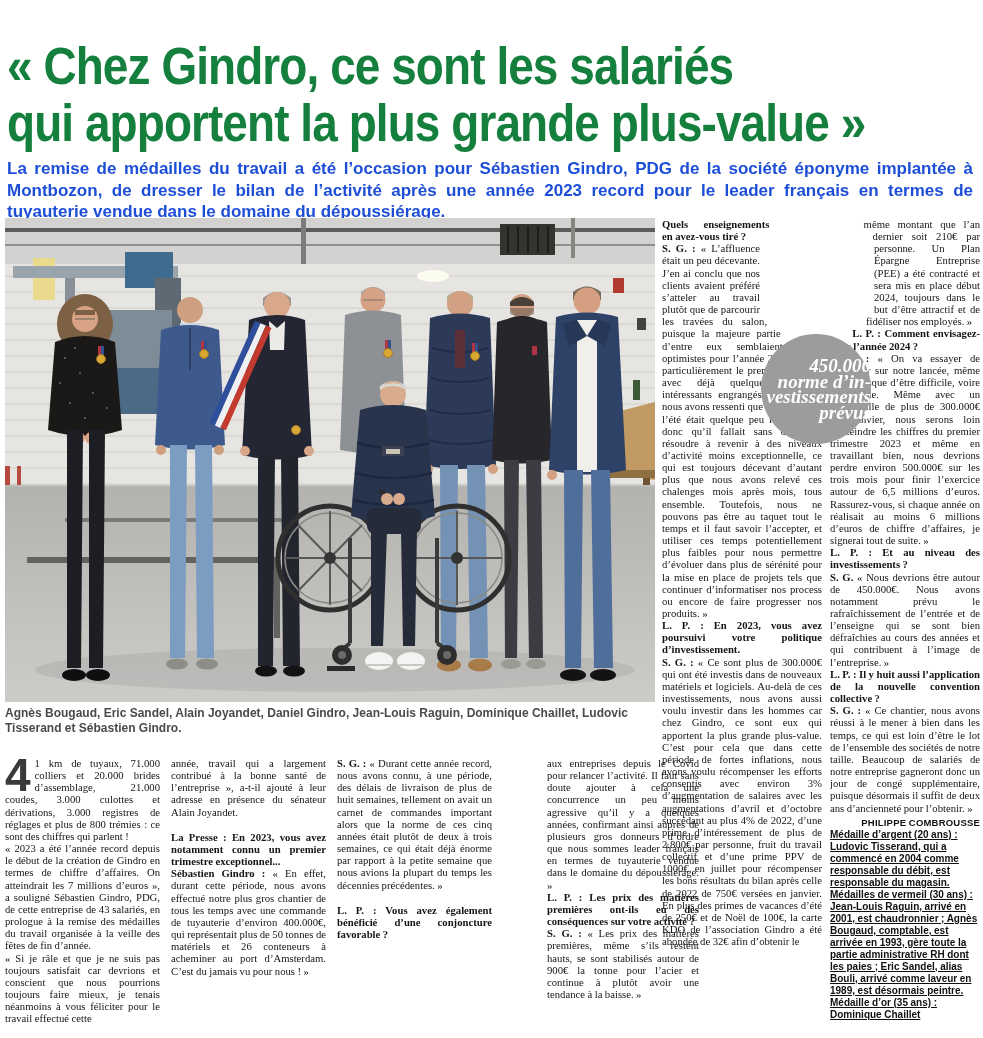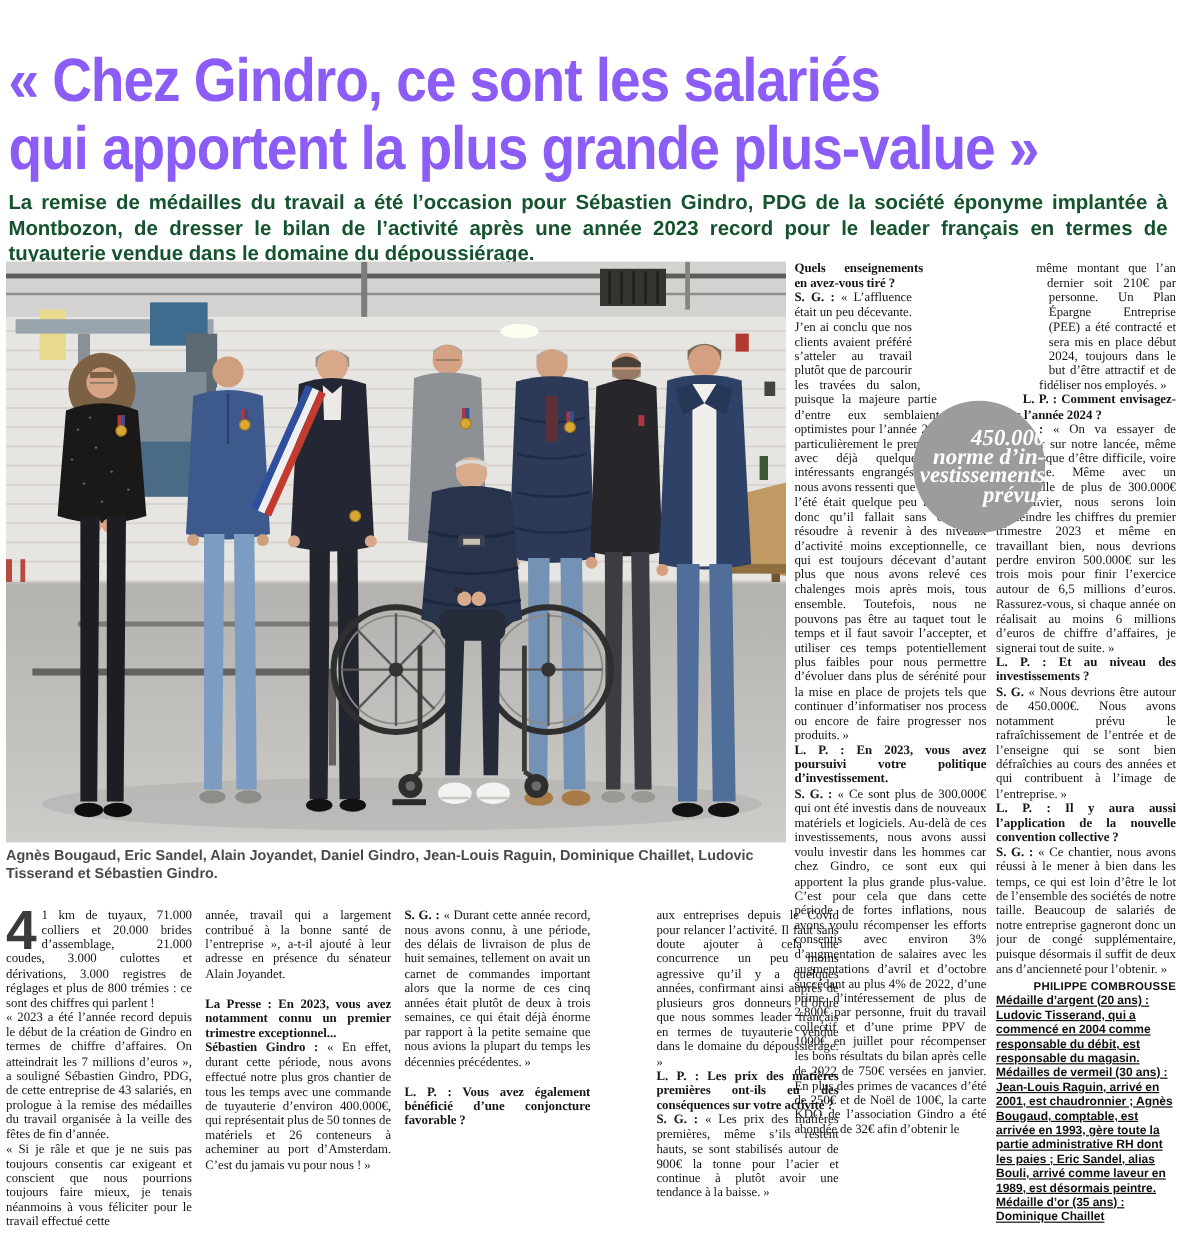--- a/index.html
+++ b/index.html
@@ -1,27 +1,27 @@
 <!DOCTYPE html>
 <html lang="fr"><head>
 <meta charset="utf-8">
 <style>
   html,body{margin:0;padding:0;background:#ffffff;}
   .page{position:relative;width:983px;height:1038px;background:#fff;overflow:hidden;
         font-family:"Liberation Serif", serif;color:#151515;}
 
   
   .headline{position:absolute;left:7px;top:4px;width:970px;
-            font-family:"Liberation Sans", sans-serif;font-weight:700;color:#8b5cf6;
+            font-family:"Liberation Sans", sans-serif;font-weight:700;color:#15803d;
             font-size:51px;line-height:57px;letter-spacing:-1px;}
   .headline .hl-inner{display:inline-block;transform:scaleX(.90);transform-origin:left top;white-space:nowrap;}
 
   
   .standfirst{position:absolute;left:7px;top:141px;width:966px;
-              font-family:"Liberation Sans", sans-serif;font-weight:700;color:#14532d;
+              font-family:"Liberation Sans", sans-serif;font-weight:700;color:#1d4ed8;
               font-size:17px;line-height:21.5px;text-align:justify;}
 
   
   .photo{position:absolute;left:5px;top:218px;width:650px;height:484px;overflow:hidden;background:#dcdad6;}
   .photo svg{display:block;}
   .caption{position:absolute;left:5px;top:706px;width:650px;
            font-family:"Liberation Sans", sans-serif;font-weight:700;color:#4a4a48;
            font-size:12px;line-height:15px;text-align:left;}
 
   
@@ -298,21 +298,21 @@
         <path d="M 362 447 L 386 447 M 394 447 L 418 447" stroke="#c9c9c4" stroke-width="2"></path>
       </g>
     </svg>
   </figure>
 
   <figcaption class="caption">Agnès Bougaud, Eric Sandel, Alain Joyandet, Daniel Gindro, Jean-Louis Raguin, Dominique Chaillet, Ludovic Tisserand et Sébastien Gindro.</figcaption>
 
   <div class="col col-1">
       <p class="par plain"><span class="dropcap">4</span>1 km de tuyaux, 71.000 colliers et 20.000 brides d’assemblage, 21.000 coudes, 3.000 culottes et dérivations, 3.000 registres de réglages et plus de 800 trémies : ce sont des chiffres qui parlent !</p>
       <p class="par plain">« 2023 a été l’année record depuis le début de la création de Gindro en termes de chiffre d’affaires. On atteindrait les 7 millions d’euros », a souligné Sébastien Gindro, PDG, de cette entreprise de 43 salariés, en prologue à la remise des médailles du travail organisée à la veille des fêtes de fin d’année.</p>
-      <p class="par plain">« Si je râle et que je ne suis pas toujours consentis car exigeant et conscient que nous pourrions toujours faire mieux, je tenais néanmoins à vous féliciter pour le travail effectué cette</p>
+      <p class="par plain">« Si je râle et que je ne suis pas toujours satisfait car devrions et conscient que nous pourrions toujours faire mieux, je tenais néanmoins à vous féliciter pour le travail effectué cette</p>
     </div>
   <div class="col col-2">
       <p class="par plain">année, travail qui a largement contribué à la bonne santé de l’entreprise », a-t-il ajouté à leur adresse en présence du sénateur Alain Joyandet.</p>
       <p class="par q gap">La Presse : En 2023, vous avez notamment connu un premier trimestre exceptionnel...</p>
       <p class="par a"><b>Sébastien Gindro : </b>« En effet, durant cette période, nous avons effectué notre plus gros chantier de tous les temps avec une commande de tuyauterie d’environ 400.000€, qui représentait plus de 50 tonnes de matériels et 26 conteneurs à acheminer au port d’Amsterdam. C’est du jamais vu pour nous ! »</p>
     </div>
   <div class="col col-3">
       <p class="par a"><b>S. G. : </b>« Durant cette année record, nous avons connu, à une période, des délais de livraison de plus de huit semaines, tellement on avait un carnet de commandes important alors que la norme de ces cinq années était plutôt de deux à trois semaines, ce qui était déjà énorme par rapport à la petite semaine que nous avions la plupart du temps les décennies précédentes. »</p>
       <p class="par q gap">L. P. : Vous avez également bénéficié d’une conjoncture favorable ?</p>
     </div>
@@ -328,21 +328,21 @@
       <p class="par q">L. P. : En 2023, vous avez poursuivi votre politique d’investissement.</p>
       <p class="par a"><b>S. G. : </b>« Ce sont plus de 300.000€ qui ont été investis dans de nouveaux matériels et logiciels. Au-delà de ces investissements, nous avons aussi voulu investir dans les hommes car chez Gindro, ce sont eux qui apportent la plus grande plus-value. C’est pour cela que dans cette période de fortes inflations, nous avons voulu récompenser les efforts consentis avec environ 3% d’augmentation de salaires avec les augmentations d’avril et d’octobre succédant au plus 4% de 2022, d’une prime d’intéressement de plus de 2.800€ par personne, fruit du travail collectif et d’une prime PPV de 1000€ en juillet pour récompenser les bons résultats du bilan après celle de 2022 de 750€ versées en janvier. En plus des primes de vacances d’été de 250€ et de Noël de 100€, la carte KDO de l’association Gindro a été abondée de 32€ afin d’obtenir le</p>
     </div>
   <div class="col col-6">
     <div class="badge-spacer spacer-left"></div>
   <p class="par plain">même montant que l’an dernier soit 210€ par personne. Un Plan Épargne Entreprise (PEE) a été contracté et sera mis en place début 2024, toujours dans le but d’être attractif et de fidéliser nos employés. »</p>
       <p class="par q">L. P. : Comment envisagez-vous l’année 2024 ?</p>
       <p class="par a"><b>S. G. : </b>« On va essayer de continuer sur notre lancée, même si cela risque d’être difficile, voire impossible. Même avec un portefeuille de plus de 300.000€ sur janvier, nous serons loin d’atteindre les chiffres du premier trimestre 2023 et même en travaillant bien, nous devrions perdre environ 500.000€ sur les trois mois pour finir l’exercice autour de 6,5 millions d’euros. Rassurez-vous, si chaque année on réalisait au moins 6 millions d’euros de chiffre d’affaires, je signerai tout de suite. »</p>
       <p class="par q">L. P. : Et au niveau des investissements ?</p>
       <p class="par a"><b>S. G. </b>« Nous devrions être autour de 450.000€. Nous avons notamment prévu le rafraîchissement de l’entrée et de l’enseigne qui se sont bien défraîchies au cours des années et qui contribuent à l’image de l’entreprise. »</p>
-      <p class="par q">L. P. : Il y aura aussi l’application de la nouvelle convention collective ?</p>
+      <p class="par q">L. P. : Il y huit aussi l’application de la nouvelle convention collective ?</p>
       <p class="par a"><b>S. G. : </b>« Ce chantier, nous avons réussi à le mener à bien dans les temps, ce qui est loin d’être le lot de l’ensemble des sociétés de notre taille. Beaucoup de salariés de notre entreprise gagneront donc un jour de congé supplémentaire, puisque désormais il suffit de deux ans d’ancienneté pour l’obtenir. »</p>
       <p class="par byline">PHILIPPE COMBROUSSE</p>
       <p class="par bio">Médaille d’argent (20 ans) : Ludovic Tisserand, qui a commencé en 2004 comme responsable du débit, est responsable du magasin. Médailles de vermeil (30 ans) : Jean-Louis Raguin, arrivé en 2001, est chaudronnier ; Agnès Bougaud, comptable, est arrivée en 1993, gère toute la partie administrative RH dont les paies ; Eric Sandel, alias Bouli, arrivé comme laveur en 1989, est désormais peintre. Médaille d’or (35 ans) : Dominique Chaillet</p>
     </div>
 
   <div class="badge" style="background: rgb(156, 156, 156); color: rgb(255, 255, 255);">
       <span>450.000</span>
       <span>norme d’in-</span>
       <span>vestissements</span>
       <span>prévus</span>

